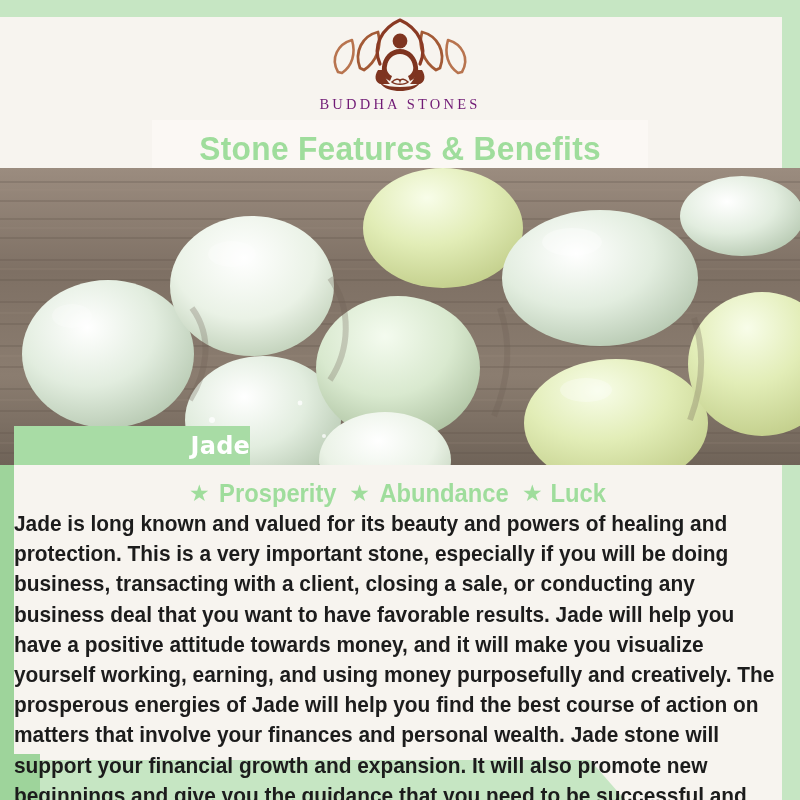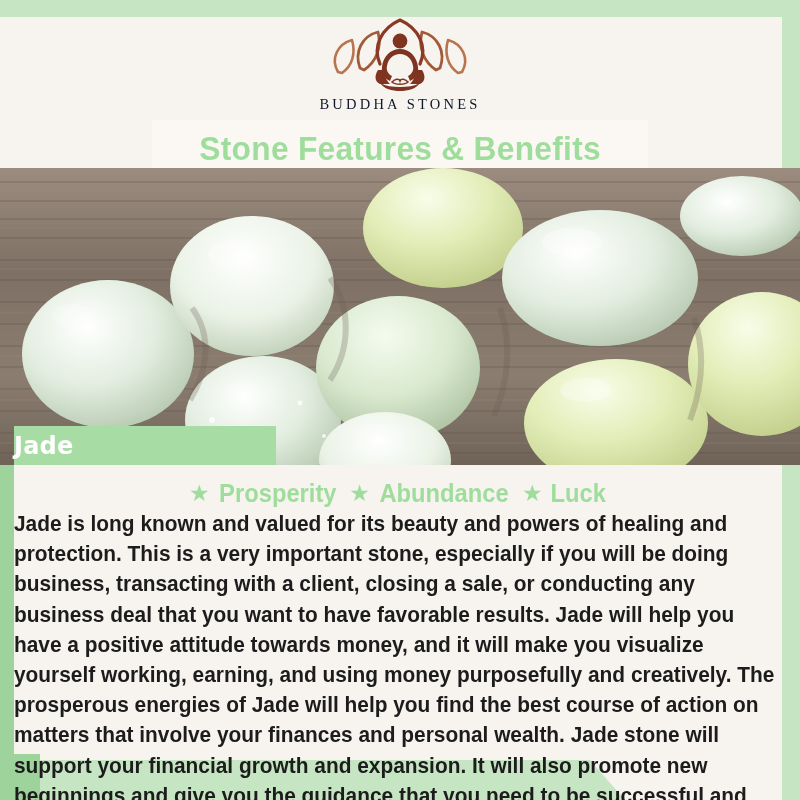--- a/index.html
+++ b/index.html
@@ -75,21 +75,21 @@
     width: 800px;
     text-align: center;
   }
   .logo-mark { display: block; margin: 0 auto; }
   .logo-wordmark {
     display: block;
     margin-top: 4px;
     font-family: "Liberation Serif", serif;
     font-size: 14.5px;
     letter-spacing: 3.2px;
-    color: #0f172a;
+    color: #701a75;
     font-weight: 400;
   }
 
   
   .title-band {
     position: absolute;
     left: 152px; top: 120px;
     width: 496px; height: 48px;
     background: #fbf8f4;
     display: flex;
@@ -114,25 +114,25 @@
     width: 800px; height: 297px;
     overflow: hidden;
     background: #7d6f63;
   }
   .hero svg { display: block; }
 
   
   .stone-label-band {
     position: absolute;
     left: 14px; top: 426px;
-    width: 262px; height: 39px;
+    width: 236px; height: 39px;
     background: #a8dca5;
     display: flex;
     align-items: center;
-    justify-content: flex-start;
+    justify-content: flex-end;
   }
   .stone-label-text {
     color: #ffffff;
     font-family: "DejaVu Sans", sans-serif;
     font-weight: bold;
     font-size: 24px;
     letter-spacing: 0.2px;
   }
 
   

